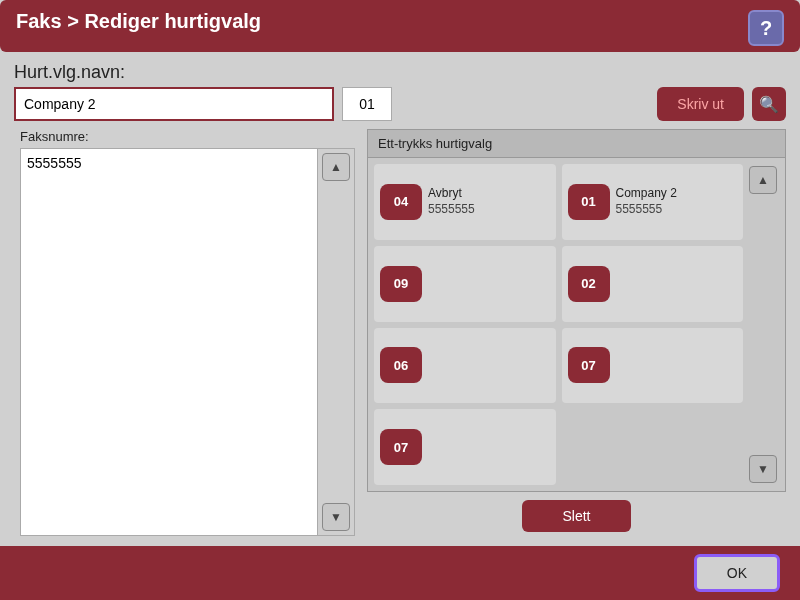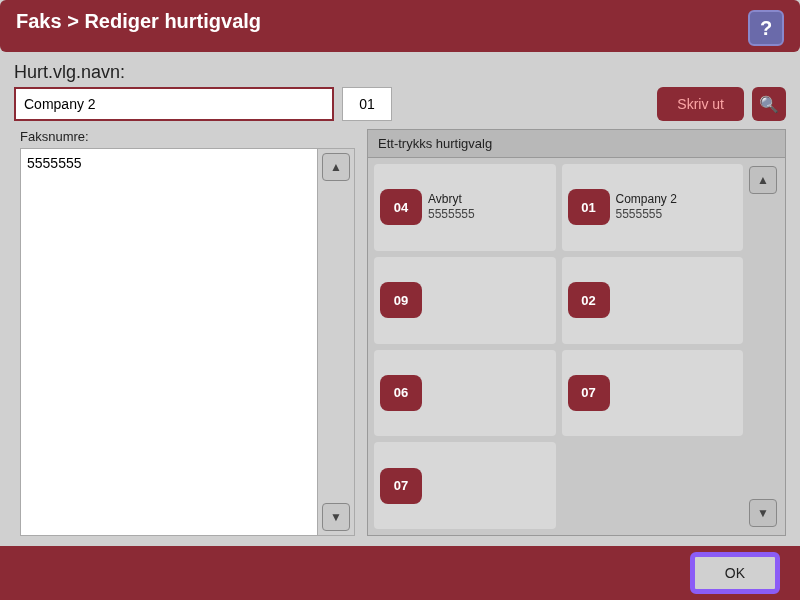--- a/index.html
+++ b/index.html
@@ -285,21 +285,21 @@
       display: flex;
       align-items: center;
       justify-content: flex-end;
       padding: 0 20px;
       gap: 12px;
     }
 
     .footer-btn {
       background: #d0d0d0;
       color: #222;
-      border: 5px solid #8b5cf6;
+      border: 3px solid #8b5cf6;
       padding: 8px 30px;
       font-size: 14px;
       border-radius: 6px;
       cursor: pointer;
     }
   </style>
 </head>
 <body>
 
 <div class="app-window">
@@ -386,20 +386,23 @@
 
           </div>
 
           <div class="grid-scroll-btns">
             <button class="grid-scroll-btn">▲</button>
             <div class="grid-scroll-spacer"></div>
             <button class="grid-scroll-btn">▼</button>
           </div>
         </div>
 
+        <div class="delete-row">
+          <button class="delete-btn">Slett</button>
+        </div>
       </div>
 
     </div>
   </div>
 
   <div class="footer">
     <button class="footer-btn">OK</button>
   </div>
 </div>
 

